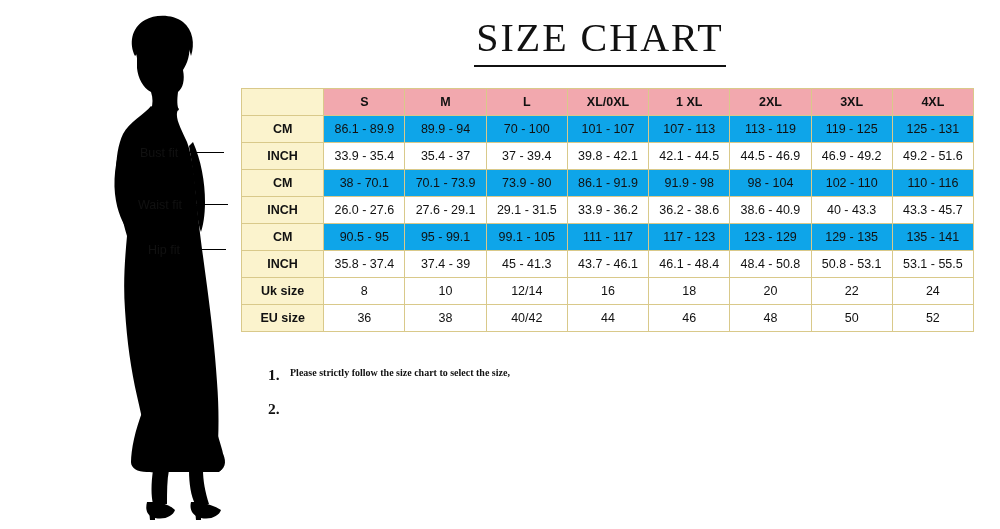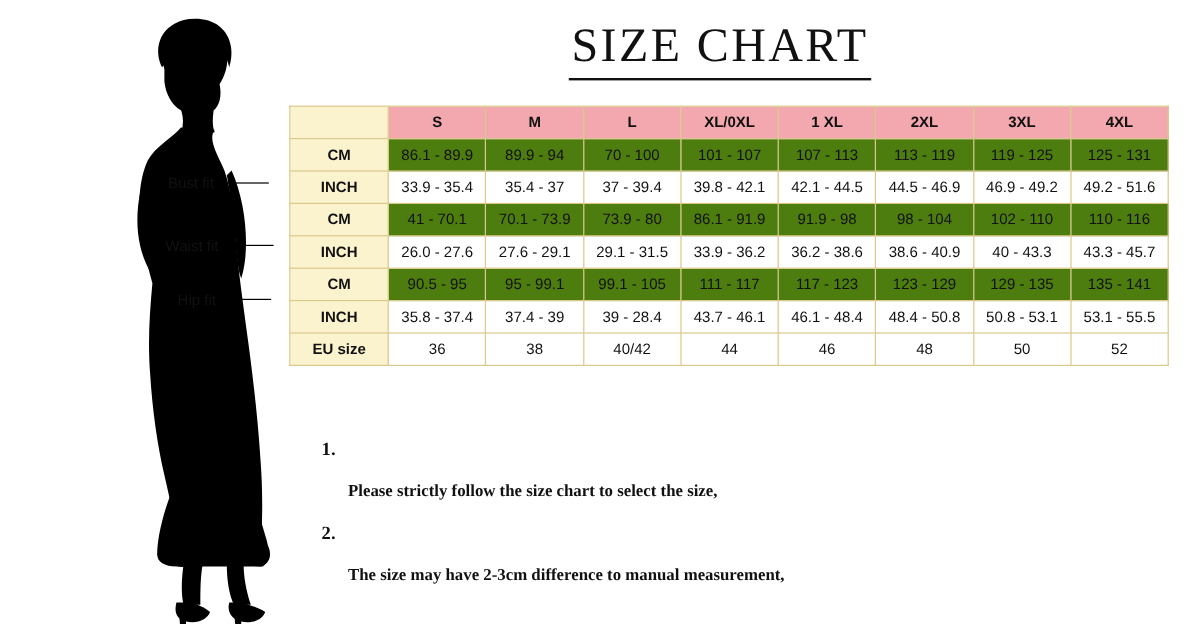--- a/index.html
+++ b/index.html
@@ -110,21 +110,21 @@
     font-weight: bold;
     font-size: 16px;
     font-family: "Liberation Sans", sans-serif;
   }
   .rowlabel {
     background: #fbf3cd;
     font-size: 12px;
     font-weight: bold;
     color: #111;
   }
-  .cell-pink { background: #4d7c0f; }
+  .cell-pink { background: #0ea5e9; }
   .cell-plain { background: #ffffff; }
 
   
   .notes {
     position: absolute;
     left: 268px;
     top: 366px;
     width: 700px;
     font-family: "Liberation Serif", serif;
     color: #111;
@@ -134,24 +134,23 @@
     margin-bottom: 16px;
   }
   .note-num {
     font-size: 15.5px;
     font-weight: bold;
     width: 22px;
     flex: 0 0 22px;
     text-align: left;
   }
   .note-body {
-    font-size: 14px;
+    font-size: 10px;
     font-weight: bold;
     line-height: 1.35;
-    margin-top: 35px;
   }
   .note-body .l2 { display: block; padding-left: 14px; }
 </style>
 </head>
 <body>
 
 <div id="page">
 
   <div class="figure-wrap">
     <svg width="160" height="510" viewBox="0 0 160 510" xmlns="http://www.w3.org/2000/svg" aria-hidden="true">
@@ -271,21 +270,21 @@
           <td class="cell-plain">37 - 39.4</td>
           <td class="cell-plain">39.8 - 42.1</td>
           <td class="cell-plain">42.1 - 44.5</td>
           <td class="cell-plain">44.5 - 46.9</td>
           <td class="cell-plain">46.9 - 49.2</td>
           <td class="cell-plain">49.2 - 51.6</td>
         </tr>
 
         <tr>
           <td class="rowlabel">CM</td>
-          <td class="cell-pink">41 - 70.1</td>
+          <td class="cell-pink">38 - 70.1</td>
           <td class="cell-pink">70.1 - 73.9</td>
           <td class="cell-pink">73.9 - 80</td>
           <td class="cell-pink">86.1 - 91.9</td>
           <td class="cell-pink">91.9 - 98</td>
           <td class="cell-pink">98 - 104</td>
           <td class="cell-pink">102 - 110</td>
           <td class="cell-pink">110 - 116</td>
         </tr>
 
         <tr>
@@ -309,29 +308,40 @@
           <td class="cell-pink">117 - 123</td>
           <td class="cell-pink">123 - 129</td>
           <td class="cell-pink">129 - 135</td>
           <td class="cell-pink">135 - 141</td>
         </tr>
 
         <tr>
           <td class="rowlabel">INCH</td>
           <td class="cell-plain">35.8 - 37.4</td>
           <td class="cell-plain">37.4 - 39</td>
-          <td class="cell-plain">39 - 28.4</td>
+          <td class="cell-plain">45 - 41.3</td>
           <td class="cell-plain">43.7 - 46.1</td>
           <td class="cell-plain">46.1 - 48.4</td>
           <td class="cell-plain">48.4 - 50.8</td>
           <td class="cell-plain">50.8 - 53.1</td>
           <td class="cell-plain">53.1 - 55.5</td>
         </tr>
 
 
+        <tr>
+          <td class="rowlabel">Uk size</td>
+          <td class="cell-plain">8</td>
+          <td class="cell-plain">10</td>
+          <td class="cell-plain">12/14</td>
+          <td class="cell-plain">16</td>
+          <td class="cell-plain">18</td>
+          <td class="cell-plain">20</td>
+          <td class="cell-plain">22</td>
+          <td class="cell-plain">24</td>
+        </tr>
 
         <tr>
           <td class="rowlabel">EU size</td>
           <td class="cell-plain">36</td>
           <td class="cell-plain">38</td>
           <td class="cell-plain">40/42</td>
           <td class="cell-plain">44</td>
           <td class="cell-plain">46</td>
           <td class="cell-plain">48</td>
           <td class="cell-plain">50</td>
@@ -344,18 +354,17 @@
   <div class="notes">
     <div class="note">
       <div class="note-num">1.</div>
       <div class="note-body">
         <span>Please strictly follow the size chart to select the size,</span>
       </div>
     </div>
     <div class="note">
       <div class="note-num">2.</div>
       <div class="note-body">
-        <span>The size may have 2-3cm difference  to manual measurement,</span>
       </div>
     </div>
   </div>
 
 </div>
 
 </body></html>

